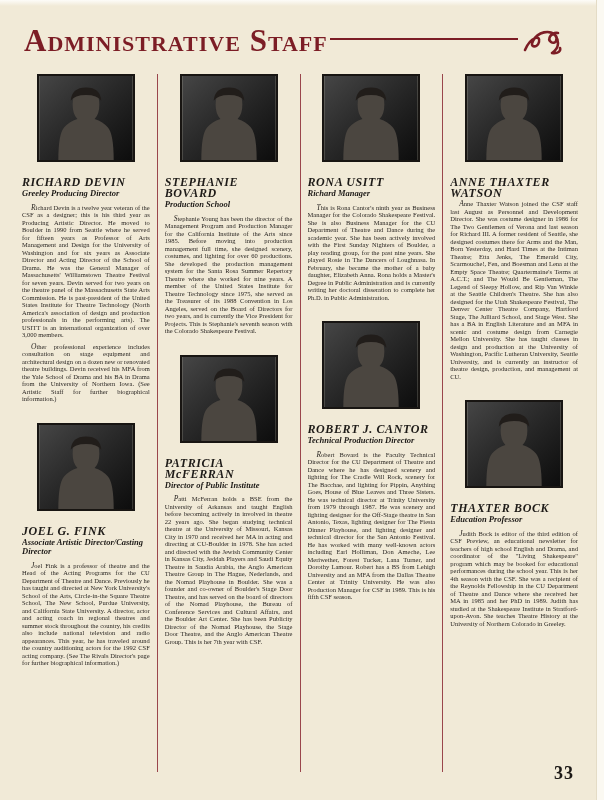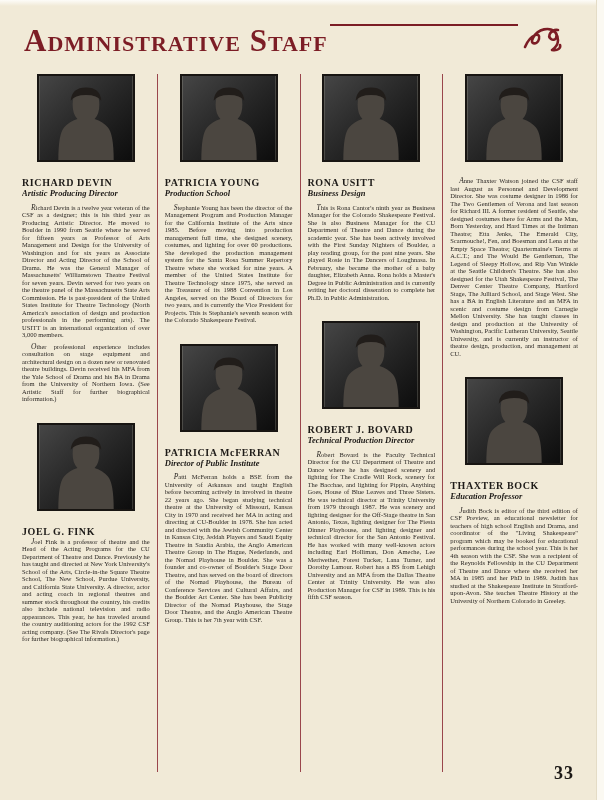--- a/index.html
+++ b/index.html
@@ -15,21 +15,21 @@
     position:absolute;top:0;right:0;width:7px;height:800px;
     background:#fbf9f2;border-left:1px solid #e4dcc6;
   }
   .scan-edge-top{
     position:absolute;top:0;left:0;width:604px;height:6px;
     background:linear-gradient(#fdfcf8,rgba(253,252,248,0));
   }
   
   .header{
     position:absolute;top:24px;left:24px;right:40px;
-    display:flex;align-items:flex-start;
+    display:flex;align-items:center;
   }
   .header h1{
     margin:0;
     font-variant:small-caps;
     font-weight:bold;
     font-size:31px;
     line-height:34px;
     letter-spacing:1px;
     color:#7c1d25;
     white-space:nowrap;
@@ -59,24 +59,25 @@
   .photo{
     width:98px;height:88px;
     margin:2px auto 15px auto;
     border:2px solid #181512;
     box-sizing:border-box;
     overflow:hidden;
   }
   .photo svg{display:block;width:100%;height:100%;}
   h3.name{
     margin:0 0 1px 0;
-    font-size:10px;line-height:11px;
+    font-size:12px;line-height:11px;
     letter-spacing:.6px;
     font-weight:bold;
     color:#1e1b18;
+    font-style:italic;
   }
   h4.role{
     margin:0 0 5px 0;
     font-size:8.5px;line-height:9.5px;
     font-style:italic;font-weight:bold;
     color:#1e1b18;
   }
   p.bio{
     margin:0 0 4px 0;
     font-size:6.5px;line-height:7.5px;
@@ -124,45 +125,46 @@
 <div class="page-columns">
 
   <div class="col">
     <article class="entry">
       <div class="photo dark">
         <svg viewBox="0 0 98 88">
             <use href="#portrait"></use>
           </svg>
       </div>
       <h3 class="name">RICHARD DEVIN</h3>
-      <h4 class="role">Artistic Producing Director</h4>
+      <h4 class="role">Greeley Producing Director</h4>
       <p class="bio">Richard Devin is a twelve year veteran of the CSF as a designer; this is his third year as Producing Artistic Director. He moved to Boulder in 1990 from Seattle where he served for fifteen years as Professor of Arts Management and Design for the University of Washington and for six years as Associate Director and Acting Director of the School of Drama. He was the General Manager of Massachusetts' Williamstown Theatre Festival for seven years. Devin served for two years on the theatre panel of the Massachusetts State Arts Commission. He is past-president of the United States Institute for Theatre Technology (North America's association of design and production professionals in the performing arts). The USITT is an international organization of over 3,000 members.</p>
       <p class="bio">Other professional experience includes consultation on stage equipment and architectural design on a dozen new or renovated theatre buildings. Devin received his MFA from the Yale School of Drama and his BA in Drama from the University of Northern Iowa. (See Artistic Staff for further biographical information.)</p>
     </article>
     <article class="entry second">
       <div class="photo light">
         <svg viewBox="0 0 98 88">
             <use href="#portrait"></use>
           </svg>
       </div>
       <h3 class="name">JOEL G. FINK</h3>
+      <h4 class="role">Associate Artistic Director/Casting Director</h4>
       <p class="bio">Joel Fink is a professor of theatre and the Head of the Acting Programs for the CU Department of Theatre and Dance. Previously he has taught and directed at New York University's School of the Arts, Circle-in-the Square Theatre School, The New School, Purdue University, and California State University. A director, actor and acting coach in regional theatres and summer stock throughout the country, his credits also include national television and radio appearances. This year, he has traveled around the country auditioning actors for the 1992 CSF acting company. (See The Rivals Director's page for further biographical information.)</p>
     </article>
   </div>
 
   <div class="vdivider"></div>
 
   <div class="col">
     <article class="entry">
       <div class="photo light">
         <svg viewBox="0 0 98 88">
             <use href="#portrait"></use>
           </svg>
       </div>
-      <h3 class="name">PATRICIA YOUNG</h3>
+      <h3 class="name">STEPHANIE BOVARD</h3>
       <h4 class="role">Production School</h4>
       <p class="bio">Stephanie Young has been the director of the Management Program and Production Manager for the California Institute of the Arts since 1985. Before moving into production management full time, she designed scenery, costumes, and lighting for over 60 productions. She developed the production management system for the Santa Rosa Summer Repertory Theatre where she worked for nine years. A member of the United States Institute for Theatre Technology since 1975, she served as the Treasurer of its 1988 Convention in Los Angeles, served on the Board of Directors for two years, and is currently the Vice President for Projects. This is Stephanie's seventh season with the Colorado Shakespeare Festival.</p>
     </article>
     <article class="entry second">
       <div class="photo mid">
         <svg viewBox="0 0 98 88">
             <use href="#portrait"></use>
           </svg>
       </div>
       <h3 class="name">PATRICIA McFERRAN</h3>
@@ -174,44 +176,45 @@
   <div class="vdivider"></div>
 
   <div class="col">
     <article class="entry">
       <div class="photo dark">
         <svg viewBox="0 0 98 88">
             <use href="#portrait"></use>
           </svg>
       </div>
       <h3 class="name">RONA USITT</h3>
-      <h4 class="role">Business Design</h4>
+      <h4 class="role">Richard Manager</h4>
       <p class="bio">This is Rona Cantor's ninth year as Business Manager for the Colorado Shakespeare Festival. She is also Business Manager for the CU Department of Theatre and Dance during the academic year. She has been actively involved with the First Sunday Nighters of Boulder, a play reading group, for the past nine years. She played Rosie in The Dancers of Loughnasa. In February, she became the mother of a baby daughter, Elizabeth Anna. Rona holds a Master's Degree in Public Administration and is currently writing her doctoral disseration to complete her Ph.D. in Public Administration.</p>
     </article>
     <article class="entry second">
       <div class="photo light">
         <svg viewBox="0 0 98 88">
             <use href="#portrait"></use>
           </svg>
       </div>
-      <h3 class="name">ROBERT J. BOVARD</h3>
+      <h3 class="name">ROBERT J. CANTOR</h3>
       <h4 class="role">Technical Production Director</h4>
       <p class="bio">Robert Bovard is the Faculty Technical Director for the CU Department of Theatre and Dance where he has designed scenery and lighting for The Cradle Will Rock, scenery for The Bacchae, and lighting for Pippin, Anything Goes, House of Blue Leaves and Three Sisters. He was technical director at Trinity University from 1979 through 1987. He was scenery and lighting designer for the Off-Stage theatre in San Antonio, Texas, lighting designer for The Fiesta Dinner Playhouse, and lighting designer and technical director for the San Antonio Festival. He has worked with many well-known actors including Earl Holliman, Don Ameche, Lee Meriwether, Forest Tucker, Lana Turner, and Dorothy Lamour. Robert has a BS from Lehigh University and an MFA from the Dallas Theatre Center at Trinity University. He was also Production Manager for CSF in 1989. This is his fifth CSF season.</p>
     </article>
   </div>
 
   <div class="vdivider"></div>
 
   <div class="col">
     <article class="entry">
       <div class="photo mid">
         <svg viewBox="0 0 98 88">
             <use href="#portrait"></use>
           </svg>
       </div>
+      <h3 class="name">ANNE THAXTER WATSON</h3>
       <p class="bio">Anne Thaxter Watson joined the CSF staff last August as Personnel and Development Director. She was costume designer in 1986 for The Two Gentlemen of Verona and last season for Richard III. A former resident of Seattle, she designed costumes there for Arms and the Man, Born Yesterday, and Hard Times at the Intiman Theatre; Etta Jenks, The Emerald City, Scarmouche!, Fen, and Boesman and Lena at the Empty Space Theatre; Quartermaine's Terms at A.C.T.; and The Would Be Gentleman, The Legend of Sleepy Hollow, and Rip Van Winkle at the Seattle Children's Theatre. She has also designed for the Utah Shakespeare Festival, The Denver Center Theatre Company, Hartford Stage, The Julliard School, and Stage West. She has a BA in English Literature and an MFA in scenic and costume design from Carnegie Mellon University. She has taught classes in design and production at the University of Washington, Pacific Lutheran University, Seattle University, and is currently an instructor of theatre design, production, and management at CU.</p>
     </article>
     <article class="entry second">
       <div class="photo light">
         <svg viewBox="0 0 98 88">
             <use href="#portrait"></use>
           </svg>
       </div>
       <h3 class="name">THAXTER BOCK</h3>
       <h4 class="role">Education Professor</h4>

